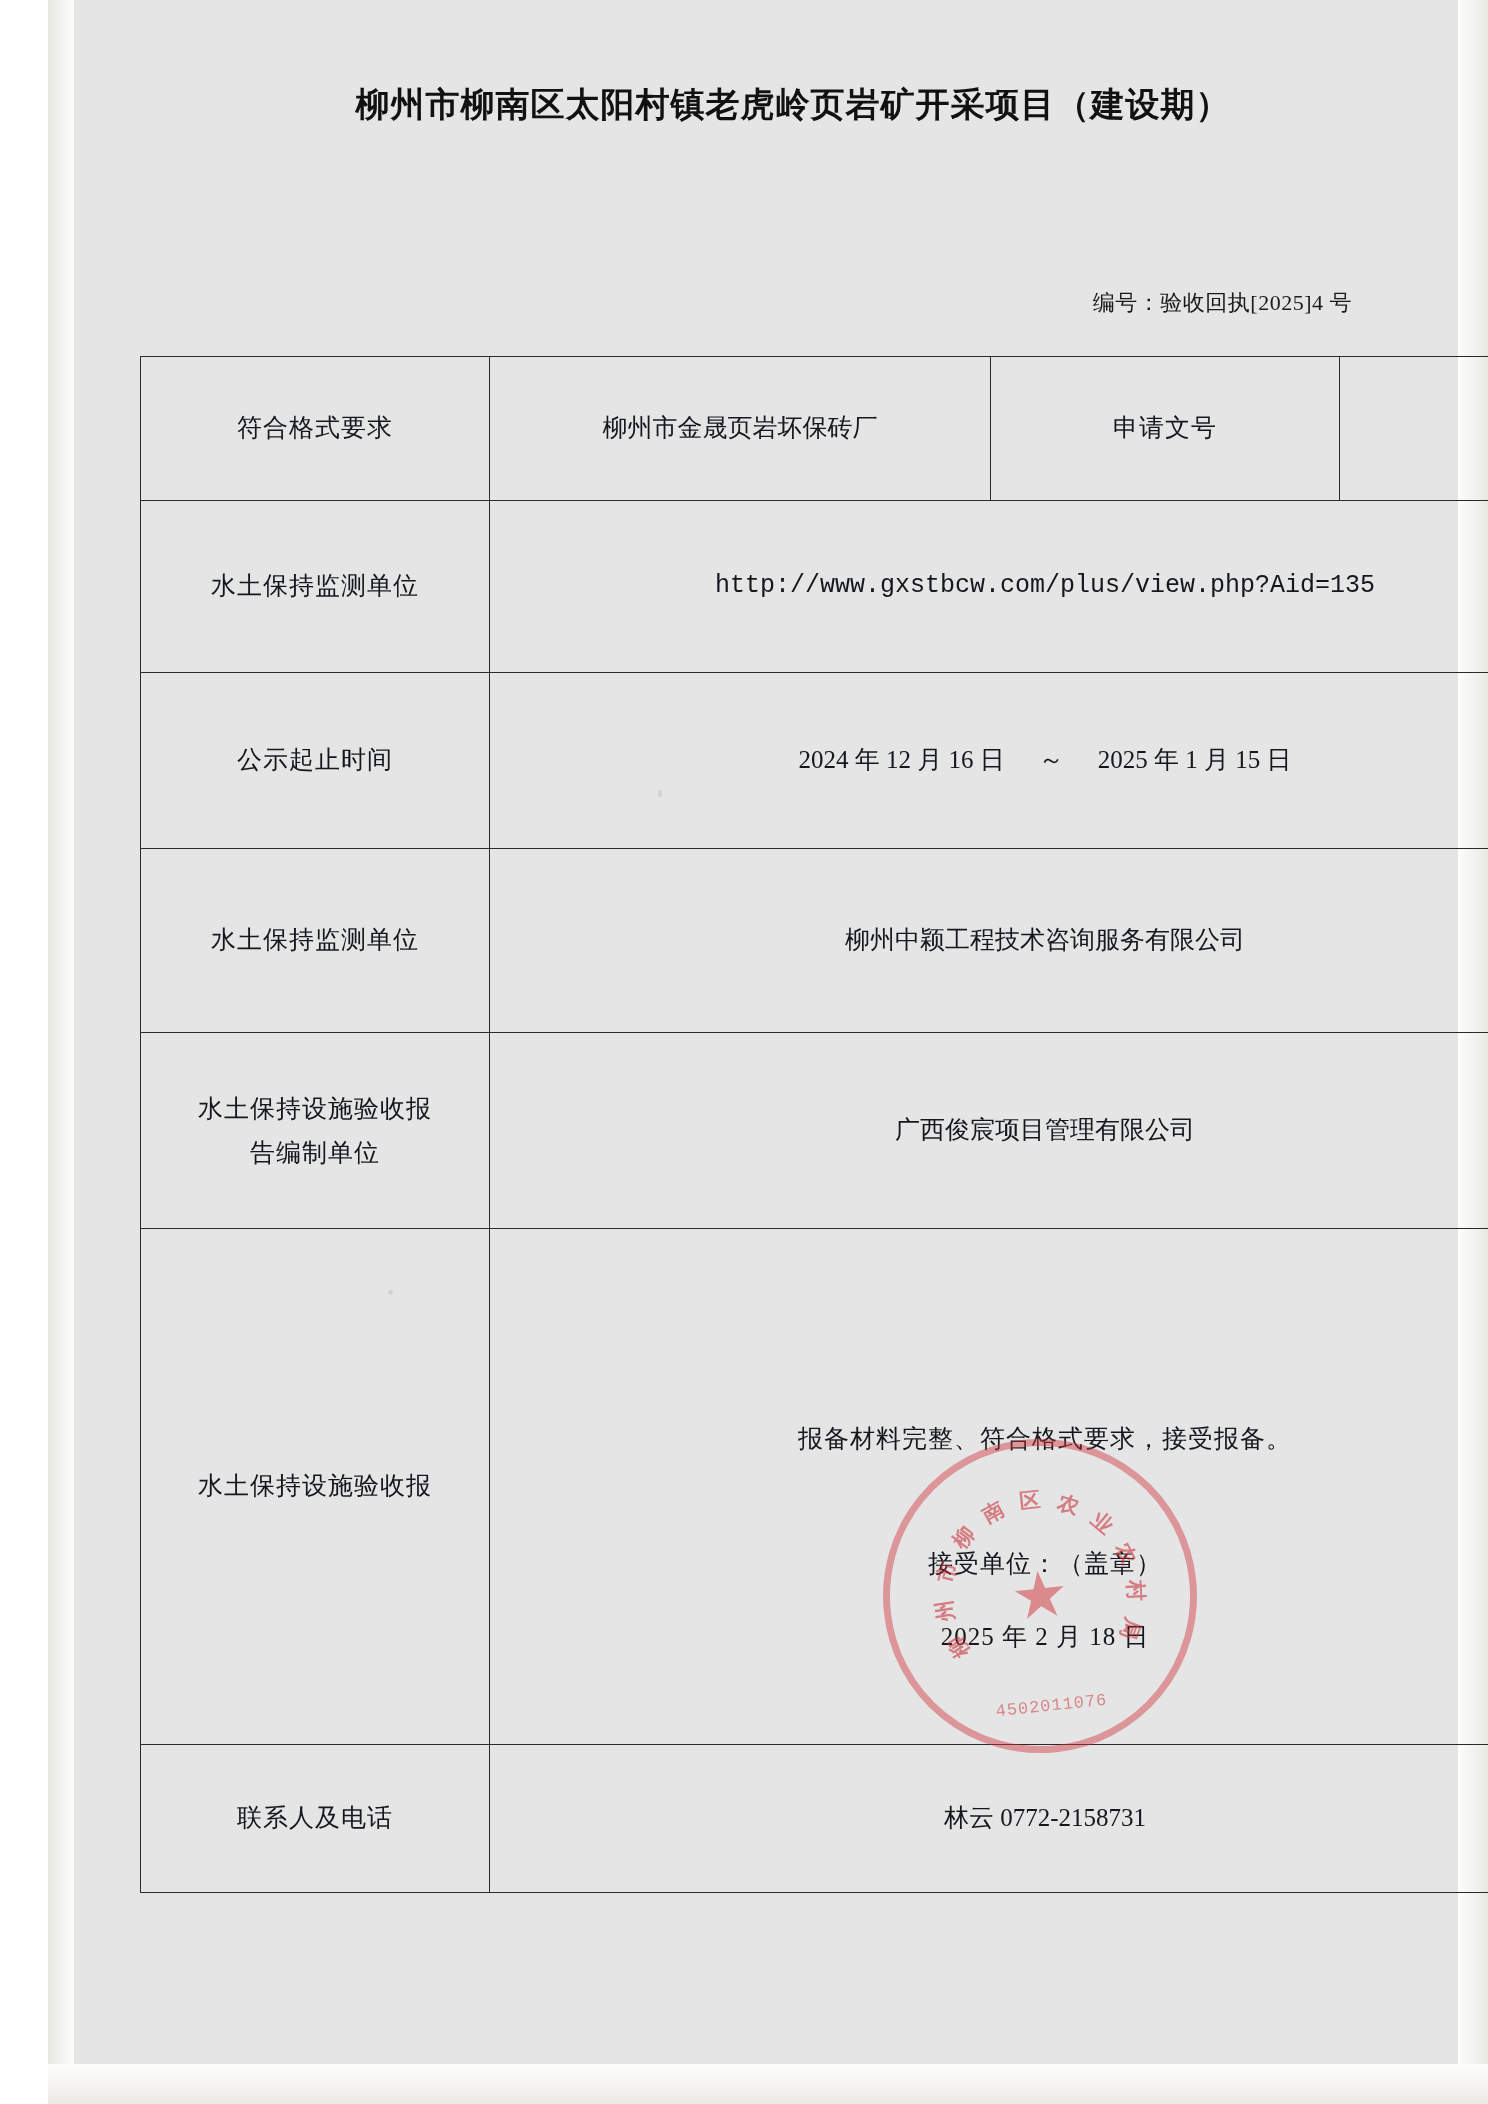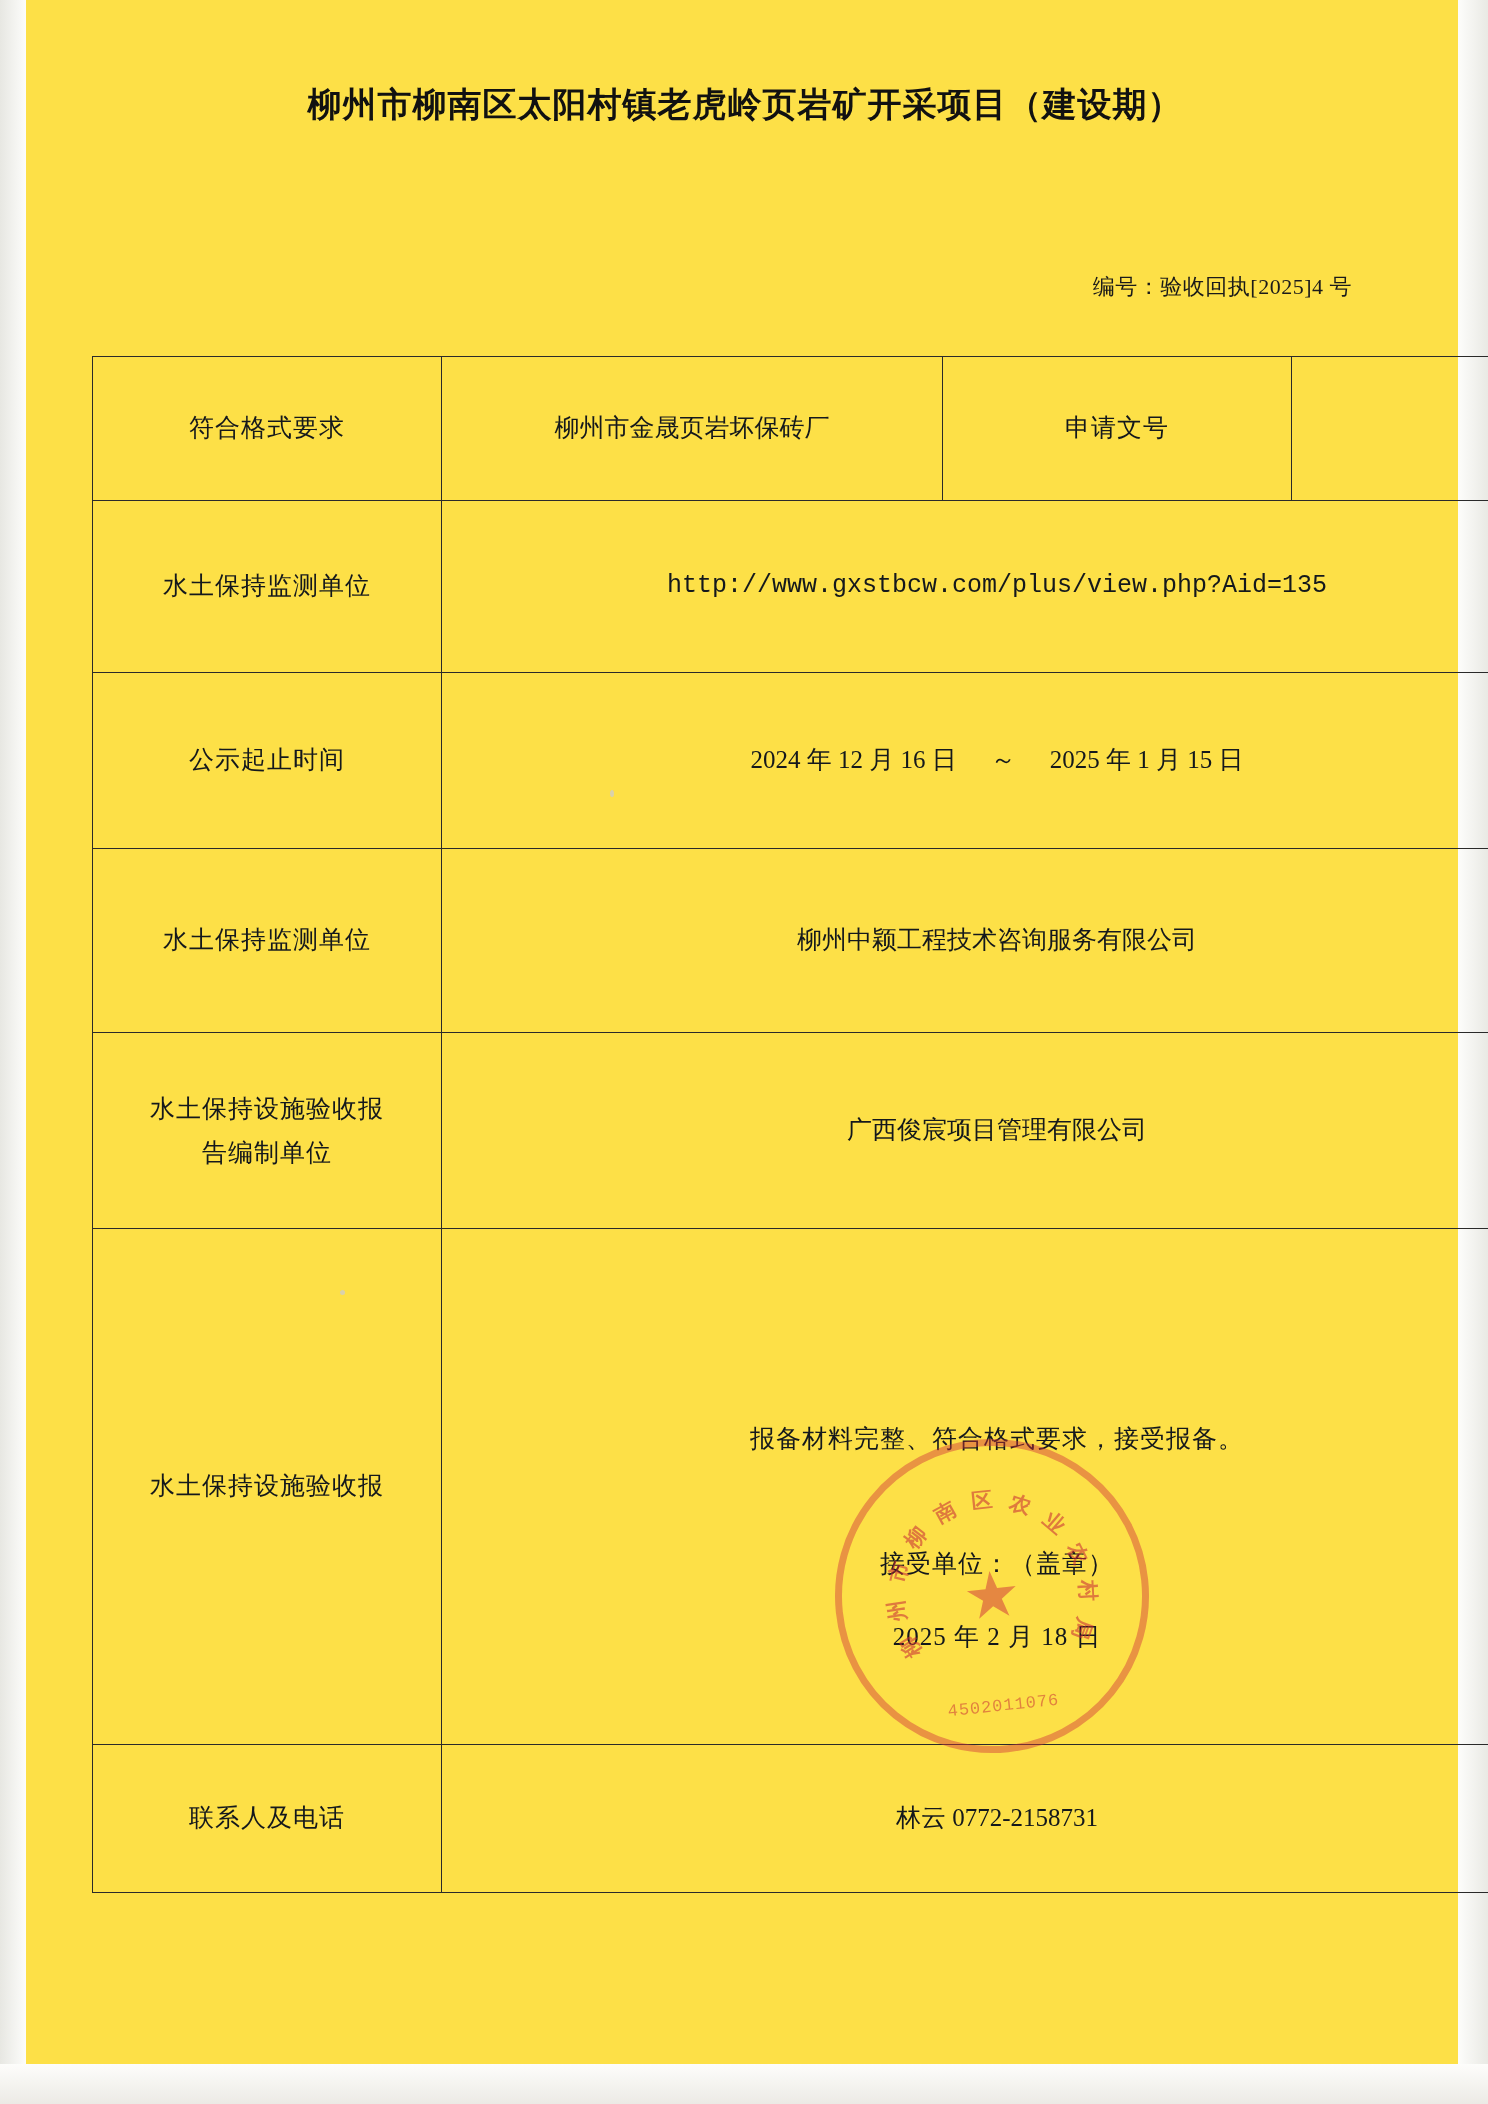--- a/index.html
+++ b/index.html
@@ -11,21 +11,22 @@
     width: 1488px;
     height: 2104px;
     position: relative;
     font-family: "Liberation Serif", "DejaVu Serif", serif;
     color: #1a1a1a;
     overflow: hidden;
   }
   .page {
     position: absolute;
     inset: 0;
-    background: #fde047;
+    background: #e5e5e5;
+    margin-left: 48px;
   }
   
   .scan-edge-left {
     position: absolute;
     left: 0; top: 0; bottom: 0;
     width: 26px;
     background: linear-gradient(to right, #e7e7e2, #fdfdfb);
   }
   .scan-edge-right {
     position: absolute;
@@ -51,21 +52,21 @@
     font-family: "DejaVu Serif", "Liberation Serif", serif;
     font-weight: bold;
     font-size: 34px;
     letter-spacing: 1px;
     line-height: 64px;
     color: #111;
   }
 
   .doc-number {
     position: absolute;
-    top: 272px;
+    top: 288px;
     right: 136px;
     font-size: 22px;
     letter-spacing: 0.5px;
     color: #1a1a1a;
     font-family: "Liberation Serif", serif;
   }
 
   table.main-table {
     position: absolute;
     top: 356px;

